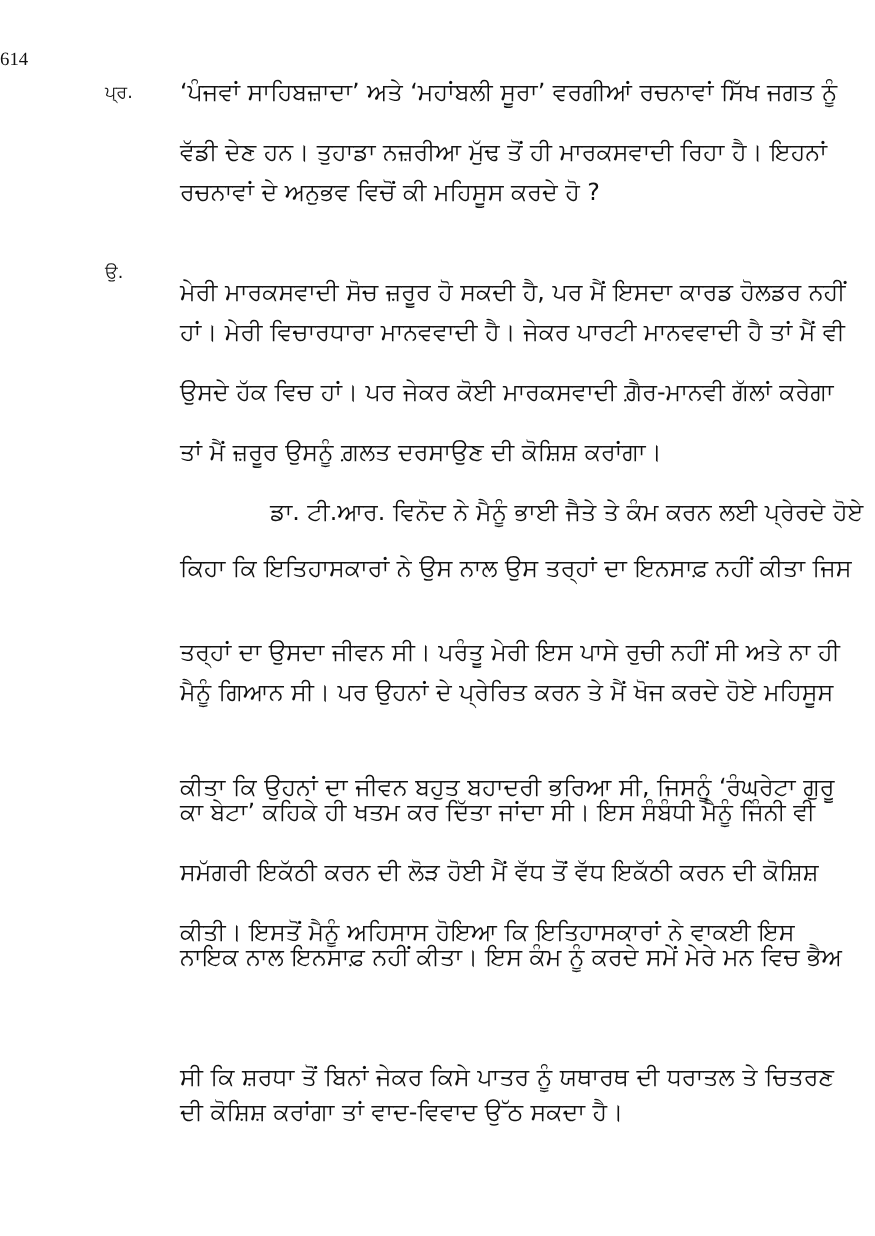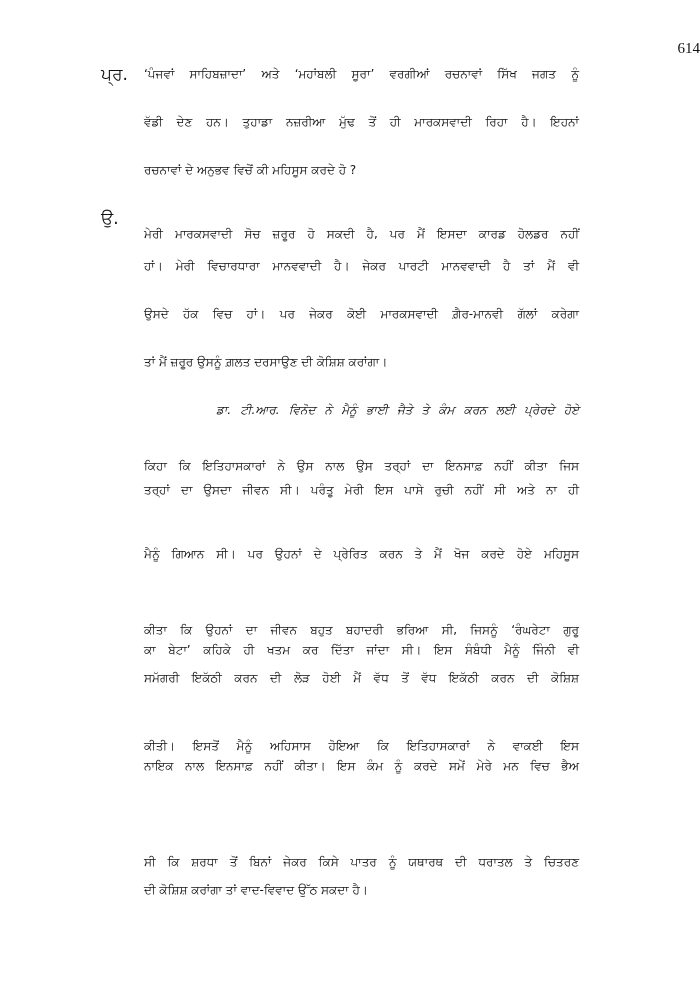--- a/index.html
+++ b/index.html
@@ -1,46 +1,46 @@
 <!DOCTYPE html>
 <html><head>
   <meta charset="utf-8">
   <style>
     html, body { margin: 0; padding: 0; background: #ffffff; }
     body { width: 700px; height: 989px; position: relative; overflow: hidden;
       font-family: "DejaVu Sans", "Liberation Sans", sans-serif; color: #111; }
-    .page-num { position: absolute; top: 40px; left: 0; width: 700px; text-align: right;
+    .page-num { position: absolute; top: 40px; left: 0; width: 700px; text-align: left;
       font-family: "Liberation Serif", "DejaVu Serif", serif; font-size: 15px; }
-    .line { position: absolute; left: 144px; width: 435px; font-size: 12px;
+    .line { position: absolute; left: 144px; width: 435px; font-size: 19px;
       white-space: nowrap; text-align: justify; text-align-last: justify; line-height: 20px; }
     .line.last { text-align-last: left; }
-    .line.indent { left: 216px; width: 363px; font-style: italic; }
-    .label { position: absolute; left: 101px; font-size: 17px; line-height: 20px; }
+    .line.indent { left: 216px; width: 363px; }
+    .label { position: absolute; left: 84px; font-size: 14px; line-height: 20px; }
   </style>
 </head>
 <body>
 
 <div>
   <div class="page-num">614</div>
 
   <div class="label" style="top:64px">ਪ੍ਰ.</div>
   <div class="line" style="top:64px">‘ਪੰਜਵਾਂ ਸਾਹਿਬਜ਼ਾਦਾ’ ਅਤੇ ‘ਮਹਾਂਬਲੀ ਸੂਰਾ’ ਵਰਗੀਆਂ ਰਚਨਾਵਾਂ ਸਿੱਖ ਜਗਤ ਨੂੰ</div>
   <div class="line" style="top:112px">ਵੱਡੀ ਦੇਣ ਹਨ। ਤੁਹਾਡਾ ਨਜ਼ਰੀਆ ਮੁੱਢ ਤੋਂ ਹੀ ਮਾਰਕਸਵਾਦੀ ਰਿਹਾ ਹੈ। ਇਹਨਾਂ</div>
-  <div class="line last" style="top:160px">ਰਚਨਾਵਾਂ ਦੇ ਅਨੁਭਵ ਵਿਚੋਂ ਕੀ ਮਹਿਸੂਸ ਕਰਦੇ ਹੋ ?</div>
+  <div class="line last" style="top:144px">ਰਚਨਾਵਾਂ ਦੇ ਅਨੁਭਵ ਵਿਚੋਂ ਕੀ ਮਹਿਸੂਸ ਕਰਦੇ ਹੋ ?</div>
 
   <div class="label" style="top:208px">ਉ.</div>
   <div class="line" style="top:224px">ਮੇਰੀ ਮਾਰਕਸਵਾਦੀ ਸੋਚ ਜ਼ਰੂਰ ਹੋ ਸਕਦੀ ਹੈ, ਪਰ ਮੈਂ ਇਸਦਾ ਕਾਰਡ ਹੋਲਡਰ ਨਹੀਂ</div>
   <div class="line" style="top:256px">ਹਾਂ। ਮੇਰੀ ਵਿਚਾਰਧਾਰਾ ਮਾਨਵਵਾਦੀ ਹੈ। ਜੇਕਰ ਪਾਰਟੀ ਮਾਨਵਵਾਦੀ ਹੈ ਤਾਂ ਮੈਂ ਵੀ</div>
   <div class="line" style="top:304px">ਉਸਦੇ ਹੱਕ ਵਿਚ ਹਾਂ। ਪਰ ਜੇਕਰ ਕੋਈ ਮਾਰਕਸਵਾਦੀ ਗ਼ੈਰ-ਮਾਨਵੀ ਗੱਲਾਂ ਕਰੇਗਾ</div>
   <div class="line last" style="top:352px">ਤਾਂ ਮੈਂ ਜ਼ਰੂਰ ਉਸਨੂੰ ਗ਼ਲਤ ਦਰਸਾਉਣ ਦੀ ਕੋਸ਼ਿਸ਼ ਕਰਾਂਗਾ।</div>
 
   <div class="line indent" style="top:400px">ਡਾ. ਟੀ.ਆਰ. ਵਿਨੋਦ ਨੇ ਮੈਨੂੰ ਭਾਈ ਜੈਤੇ ਤੇ ਕੰਮ ਕਰਨ ਲਈ ਪ੍ਰੇਰਦੇ ਹੋਏ</div>
-  <div class="line" style="top:456px">ਕਿਹਾ ਕਿ ਇਤਿਹਾਸਕਾਰਾਂ ਨੇ ਉਸ ਨਾਲ ਉਸ ਤਰ੍ਹਾਂ ਦਾ ਇਨਸਾਫ਼ ਨਹੀਂ ਕੀਤਾ ਜਿਸ</div>
-  <div class="line" style="top:480px">ਤਰ੍ਹਾਂ ਦਾ ਉਸਦਾ ਜੀਵਨ ਸੀ। ਪਰੰਤੂ ਮੇਰੀ ਇਸ ਪਾਸੇ ਰੁਚੀ ਨਹੀਂ ਸੀ ਅਤੇ ਨਾ ਹੀ</div>
+  <div class="line" style="top:445px">ਕਿਹਾ ਕਿ ਇਤਿਹਾਸਕਾਰਾਂ ਨੇ ਉਸ ਨਾਲ ਉਸ ਤਰ੍ਹਾਂ ਦਾ ਇਨਸਾਫ਼ ਨਹੀਂ ਕੀਤਾ ਜਿਸ</div>
+  <div class="line" style="top:512px">ਤਰ੍ਹਾਂ ਦਾ ਉਸਦਾ ਜੀਵਨ ਸੀ। ਪਰੰਤੂ ਮੇਰੀ ਇਸ ਪਾਸੇ ਰੁਚੀ ਨਹੀਂ ਸੀ ਅਤੇ ਨਾ ਹੀ</div>
   <div class="line" style="top:544px">ਮੈਨੂੰ ਗਿਆਨ ਸੀ। ਪਰ ਉਹਨਾਂ ਦੇ ਪ੍ਰੇਰਿਤ ਕਰਨ ਤੇ ਮੈਂ ਖੋਜ ਕਰਦੇ ਹੋਏ ਮਹਿਸੂਸ</div>
   <div class="line" style="top:620px">ਕੀਤਾ ਕਿ ਉਹਨਾਂ ਦਾ ਜੀਵਨ ਬਹੁਤ ਬਹਾਦਰੀ ਭਰਿਆ ਸੀ, ਜਿਸਨੂੰ ‘ਰੰਘਰੇਟਾ ਗੁਰੂ</div>
   <div class="line" style="top:640px">ਕਾ ਬੇਟਾ’ ਕਹਿਕੇ ਹੀ ਖਤਮ ਕਰ ਦਿੱਤਾ ਜਾਂਦਾ ਸੀ। ਇਸ ਸੰਬੰਧੀ ਮੈਨੂੰ ਜਿੰਨੀ ਵੀ</div>
-  <div class="line" style="top:668px">ਸਮੱਗਰੀ ਇਕੱਠੀ ਕਰਨ ਦੀ ਲੋੜ ਹੋਈ ਮੈਂ ਵੱਧ ਤੋਂ ਵੱਧ ਇਕੱਠੀ ਕਰਨ ਦੀ ਕੋਸ਼ਿਸ਼</div>
+  <div class="line" style="top:688px">ਸਮੱਗਰੀ ਇਕੱਠੀ ਕਰਨ ਦੀ ਲੋੜ ਹੋਈ ਮੈਂ ਵੱਧ ਤੋਂ ਵੱਧ ਇਕੱਠੀ ਕਰਨ ਦੀ ਕੋਸ਼ਿਸ਼</div>
   <div class="line" style="top:736px">ਕੀਤੀ। ਇਸਤੋਂ ਮੈਨੂੰ ਅਹਿਸਾਸ ਹੋਇਆ ਕਿ ਇਤਿਹਾਸਕਾਰਾਂ ਨੇ ਵਾਕਈ ਇਸ</div>
   <div class="line" style="top:756px">ਨਾਇਕ ਨਾਲ ਇਨਸਾਫ਼ ਨਹੀਂ ਕੀਤਾ। ਇਸ ਕੰਮ ਨੂੰ ਕਰਦੇ ਸਮੇਂ ਮੇਰੇ ਮਨ ਵਿਚ ਭੈਅ</div>
   <div class="line" style="top:852px">ਸੀ ਕਿ ਸ਼ਰਧਾ ਤੋਂ ਬਿਨਾਂ ਜੇਕਰ ਕਿਸੇ ਪਾਤਰ ਨੂੰ ਯਥਾਰਥ ਦੀ ਧਰਾਤਲ ਤੇ ਚਿਤਰਣ</div>
   <div class="line last" style="top:880px">ਦੀ ਕੋਸ਼ਿਸ਼ ਕਰਾਂਗਾ ਤਾਂ ਵਾਦ-ਵਿਵਾਦ ਉੱਠ ਸਕਦਾ ਹੈ।</div>
 </div>
 
 </body></html>

